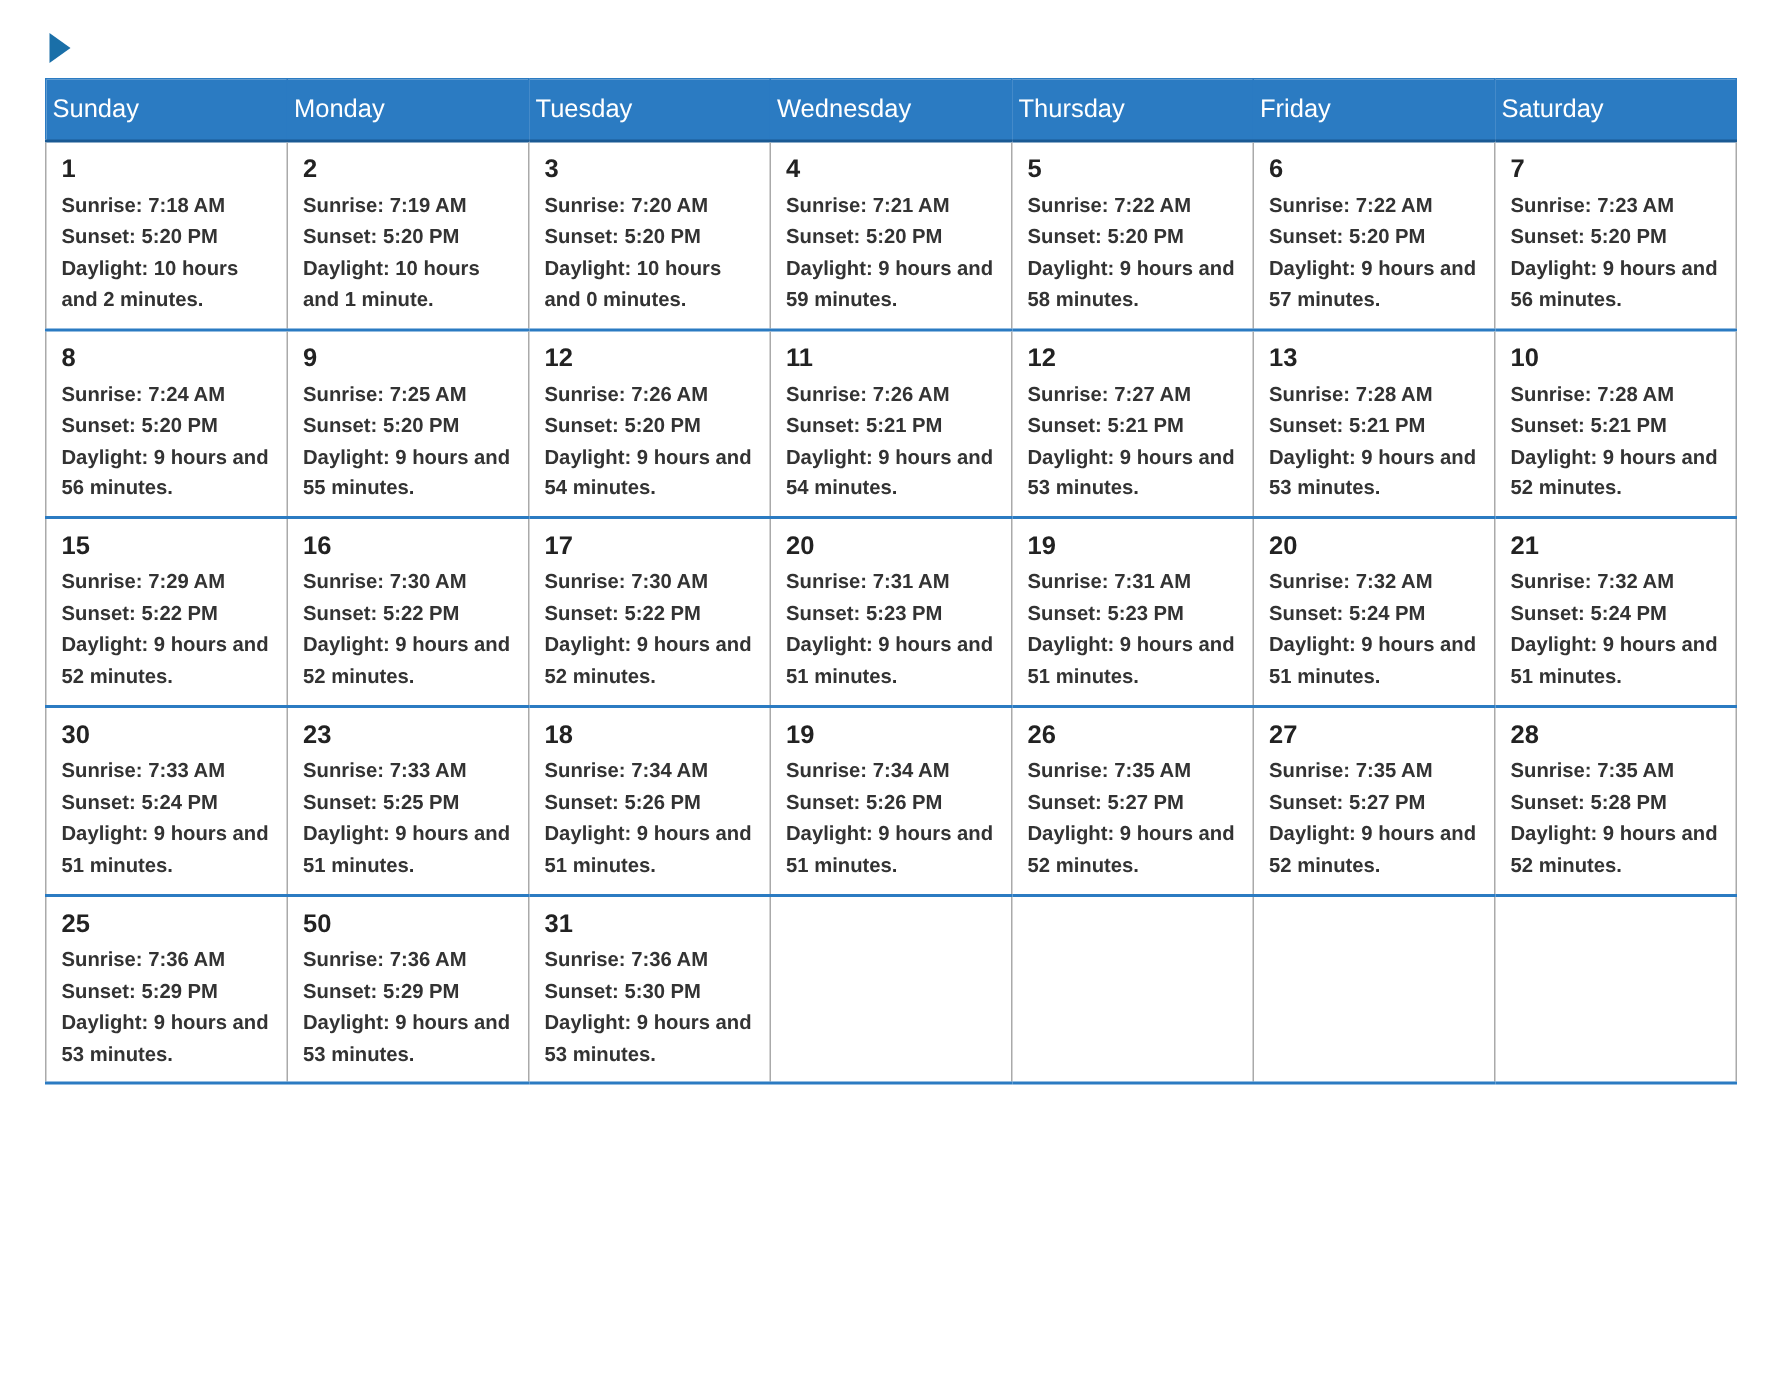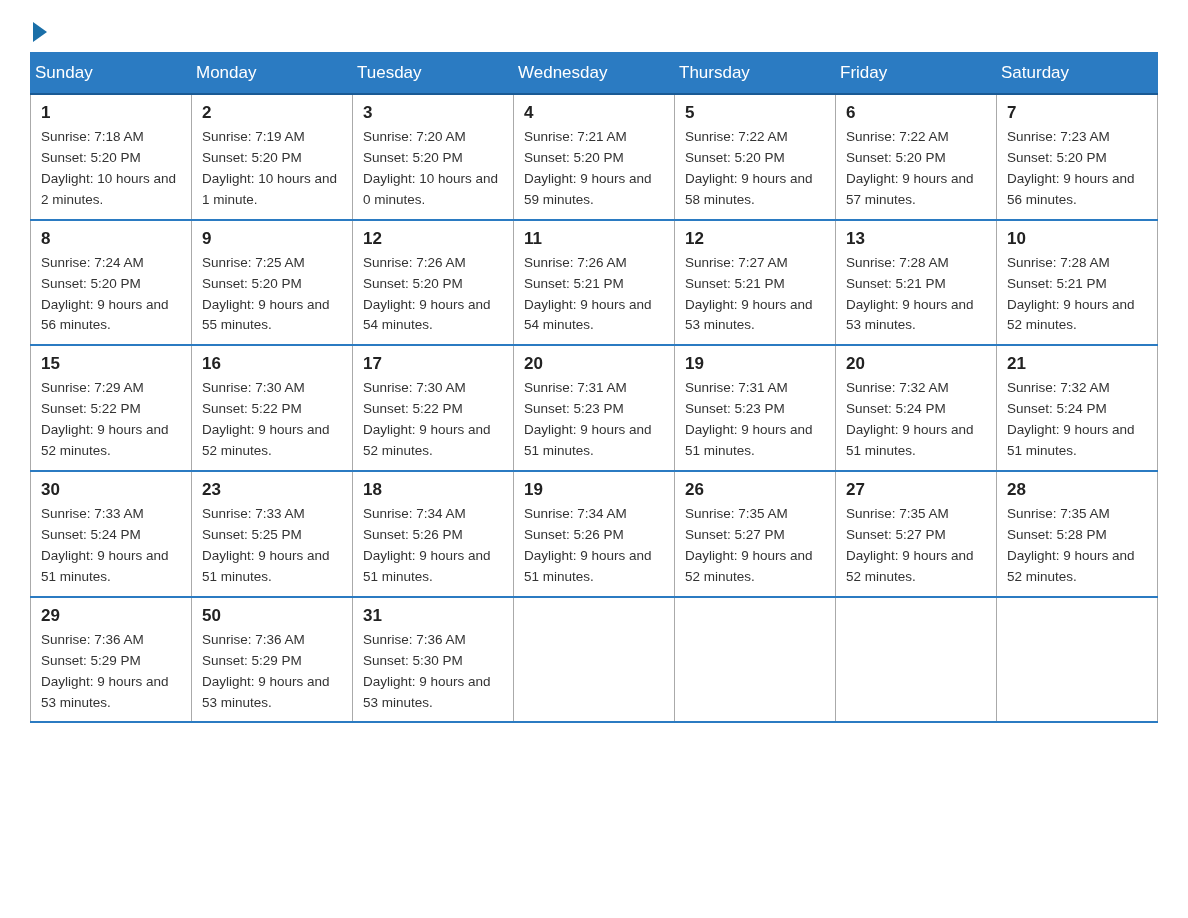--- a/index.html
+++ b/index.html
@@ -92,20 +92,21 @@
       font-size: 17px;
       font-weight: bold;
       color: #222;
       display: block;
       margin-bottom: 4px;
     }
     .day-info {
       font-size: 13.5px;
       color: #333;
       line-height: 1.55;
+      font-weight: bold;
     }
     .empty-cell {
       background: #fff;
     }
     .row-border-top td {
       border-top: 2px solid #2b7bc2;
     }
   </style>
 </head>
 <body>
@@ -252,21 +253,21 @@
           <span class="day-num">27</span>
           <div class="day-info">Sunrise: 7:35 AM<br>Sunset: 5:27 PM<br>Daylight: 9 hours and 52 minutes.</div>
         </td>
         <td>
           <span class="day-num">28</span>
           <div class="day-info">Sunrise: 7:35 AM<br>Sunset: 5:28 PM<br>Daylight: 9 hours and 52 minutes.</div>
         </td>
       </tr>
       <tr class="row-border-top">
         <td>
-          <span class="day-num">29</span>
+          <span class="day-num">25</span>
           <div class="day-info">Sunrise: 7:36 AM<br>Sunset: 5:29 PM<br>Daylight: 9 hours and 53 minutes.</div>
         </td>
         <td>
           <span class="day-num">50</span>
           <div class="day-info">Sunrise: 7:36 AM<br>Sunset: 5:29 PM<br>Daylight: 9 hours and 53 minutes.</div>
         </td>
         <td>
           <span class="day-num">31</span>
           <div class="day-info">Sunrise: 7:36 AM<br>Sunset: 5:30 PM<br>Daylight: 9 hours and 53 minutes.</div>
         </td>

